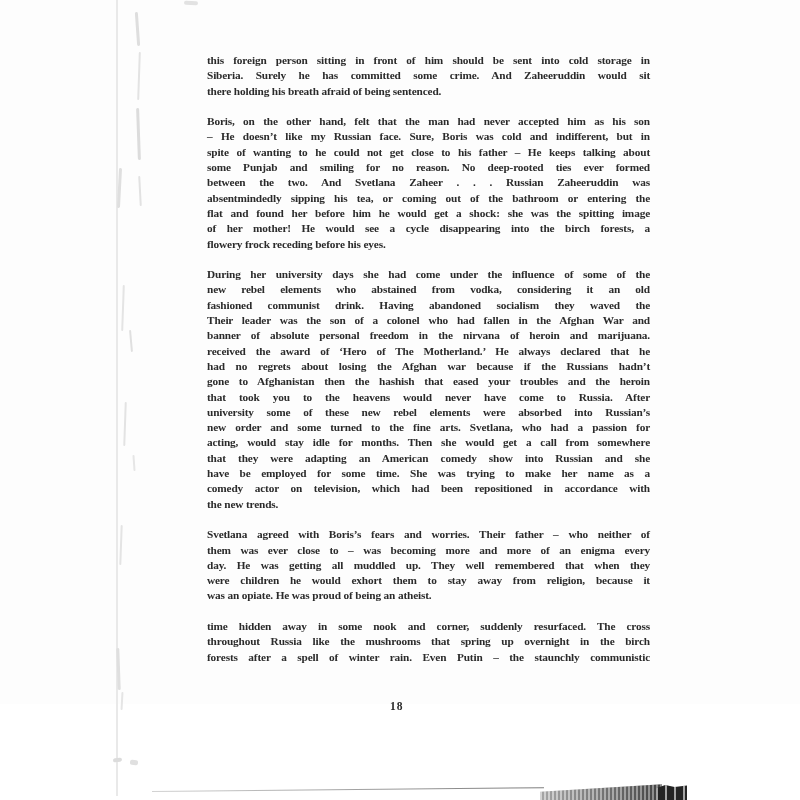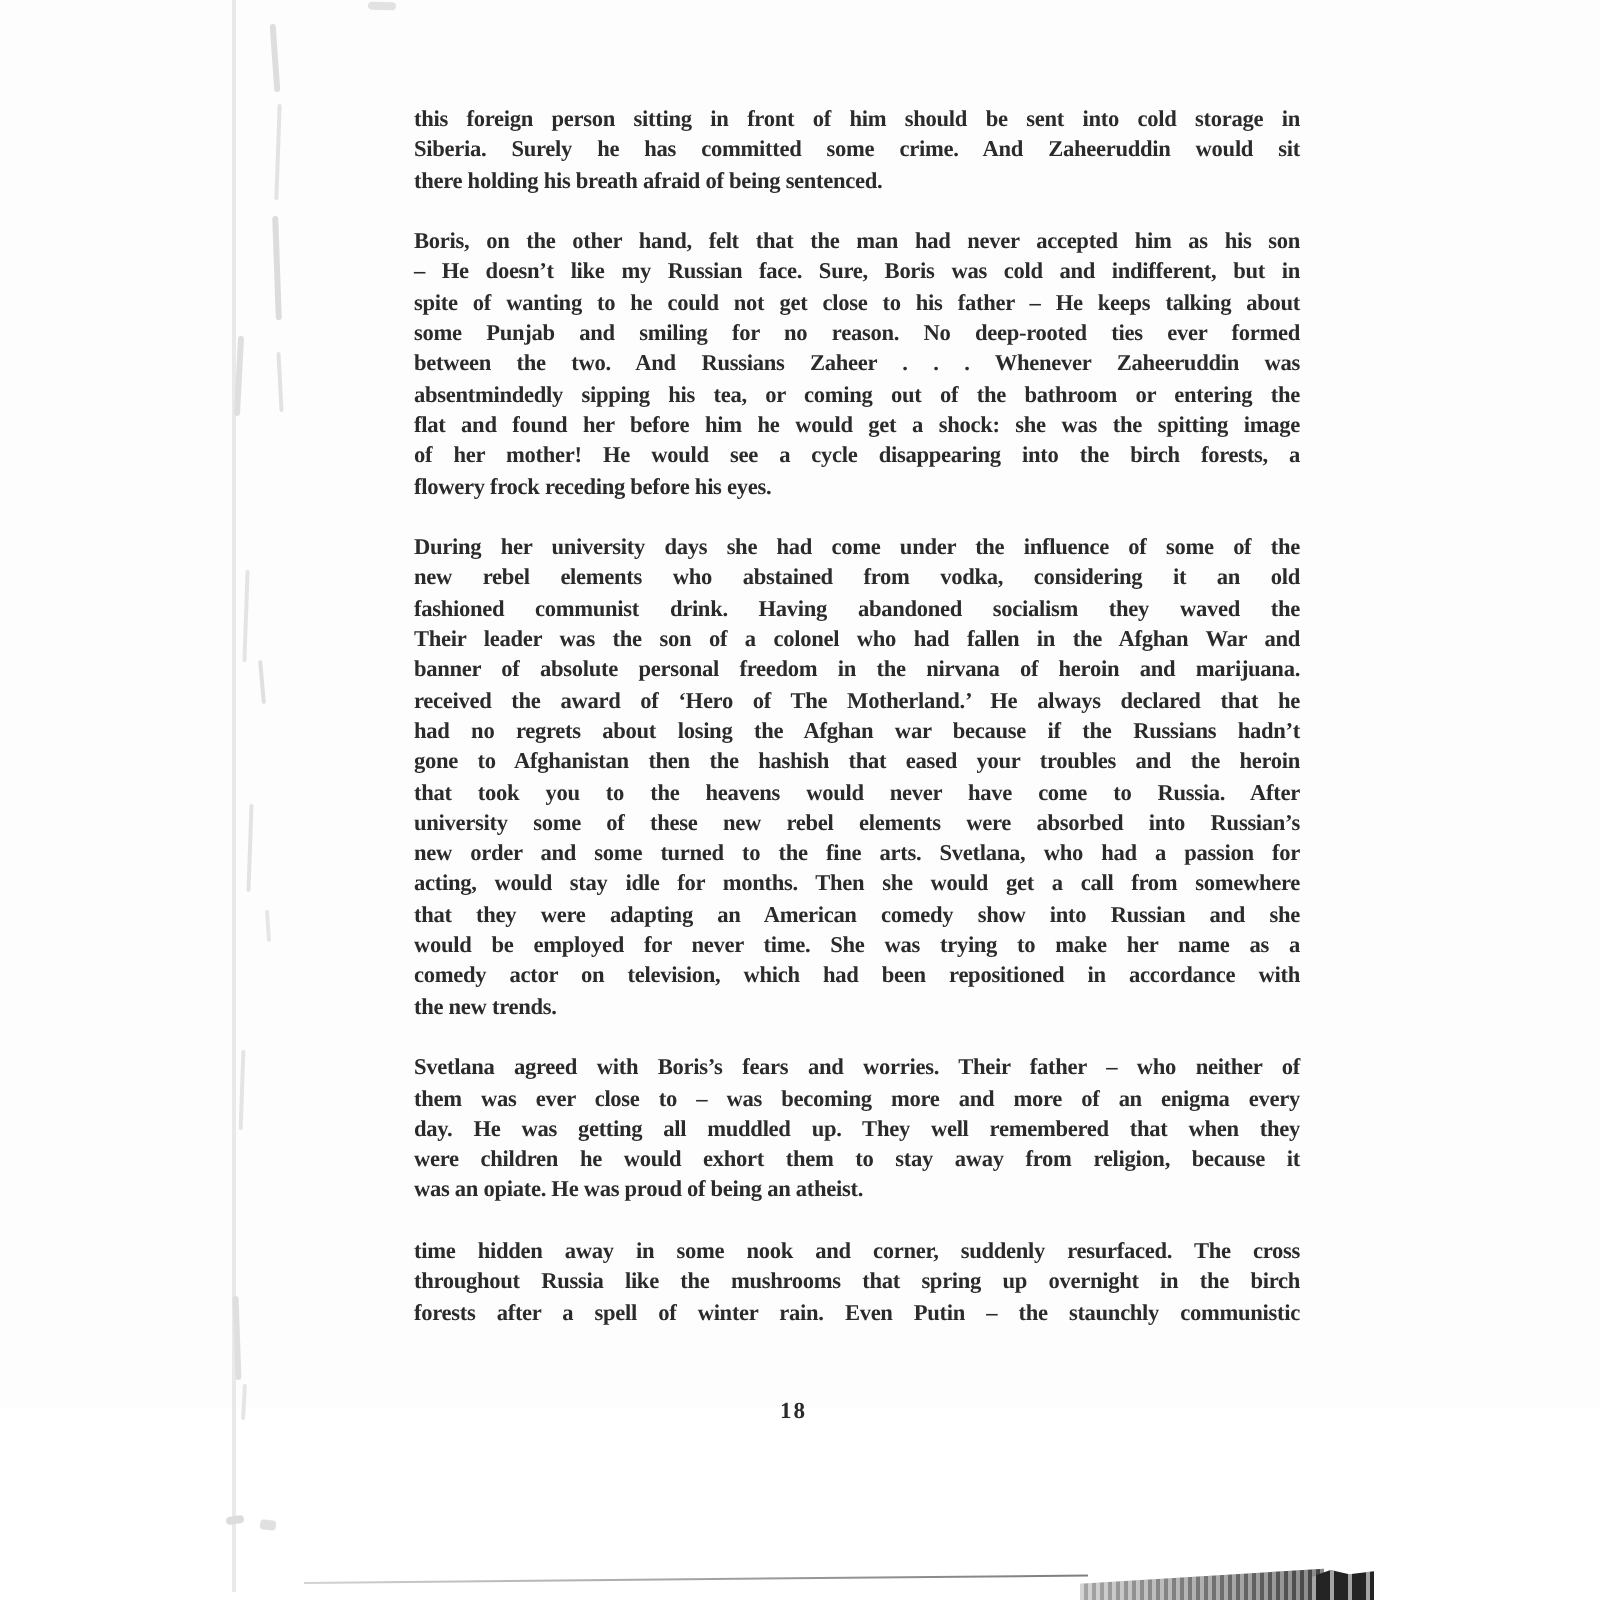--- a/index.html
+++ b/index.html
@@ -88,41 +88,41 @@
       <div class="para">
         <div class="tline">this foreign person sitting in front of him should be sent into cold storage in</div>
         <div class="tline">Siberia. Surely he has committed some crime. And Zaheeruddin would sit</div>
         <div class="tline lastleft">there holding his breath afraid of being sentenced.</div>
       </div>
       <div class="para">
         <div class="tline">Boris, on the other hand, felt that the man had never accepted him as his son</div>
         <div class="tline">– He doesn’t like my Russian face. Sure, Boris was cold and indifferent, but in</div>
         <div class="tline">spite of wanting to he could not get close to his father – He keeps talking about</div>
         <div class="tline">some Punjab and smiling for no reason. No deep-rooted ties ever formed</div>
-        <div class="tline">between the two. And Russians Zaheer . . . Whenever Zaheeruddin was</div>
+        <div class="tline">between the two. And Svetlana Zaheer . . . Russian Zaheeruddin was</div>
         <div class="tline">absentmindedly sipping his tea, or coming out of the bathroom or entering the</div>
         <div class="tline">flat and found her before him he would get a shock: she was the spitting image</div>
         <div class="tline">of her mother! He would see a cycle disappearing into the birch forests, a</div>
         <div class="tline lastleft">flowery frock receding before his eyes.</div>
       </div>
       <div class="para">
         <div class="tline">During her university days she had come under the influence of some of the</div>
         <div class="tline">new rebel elements who abstained from vodka, considering it an old</div>
         <div class="tline">fashioned communist drink. Having abandoned socialism they waved the</div>
         <div class="tline">Their leader was the son of a colonel who had fallen in the Afghan War and</div>
         <div class="tline">banner of absolute personal freedom in the nirvana of heroin and marijuana.</div>
         <div class="tline">received the award of ‘Hero of The Motherland.’ He always declared that he</div>
         <div class="tline">had no regrets about losing the Afghan war because if the Russians hadn’t</div>
         <div class="tline">gone to Afghanistan then the hashish that eased your troubles and the heroin</div>
         <div class="tline">that took you to the heavens would never have come to Russia. After</div>
         <div class="tline">university some of these new rebel elements were absorbed into Russian’s</div>
         <div class="tline">new order and some turned to the fine arts. Svetlana, who had a passion for</div>
         <div class="tline">acting, would stay idle for months. Then she would get a call from somewhere</div>
         <div class="tline">that they were adapting an American comedy show into Russian and she</div>
-        <div class="tline">would be employed for never time. She was trying to make her name as a</div>
+        <div class="tline">have be employed for some time. She was trying to make her name as a</div>
         <div class="tline">comedy actor on television, which had been repositioned in accordance with</div>
         <div class="tline lastleft">the new trends.</div>
       </div>
       <div class="para">
         <div class="tline">Svetlana agreed with Boris’s fears and worries. Their father – who neither of</div>
         <div class="tline">them was ever close to – was becoming more and more of an enigma every</div>
         <div class="tline">day. He was getting all muddled up. They well remembered that when they</div>
         <div class="tline">were children he would exhort them to stay away from religion, because it</div>
         <div class="tline lastleft">was an opiate. He was proud of being an atheist.</div>
       </div>

